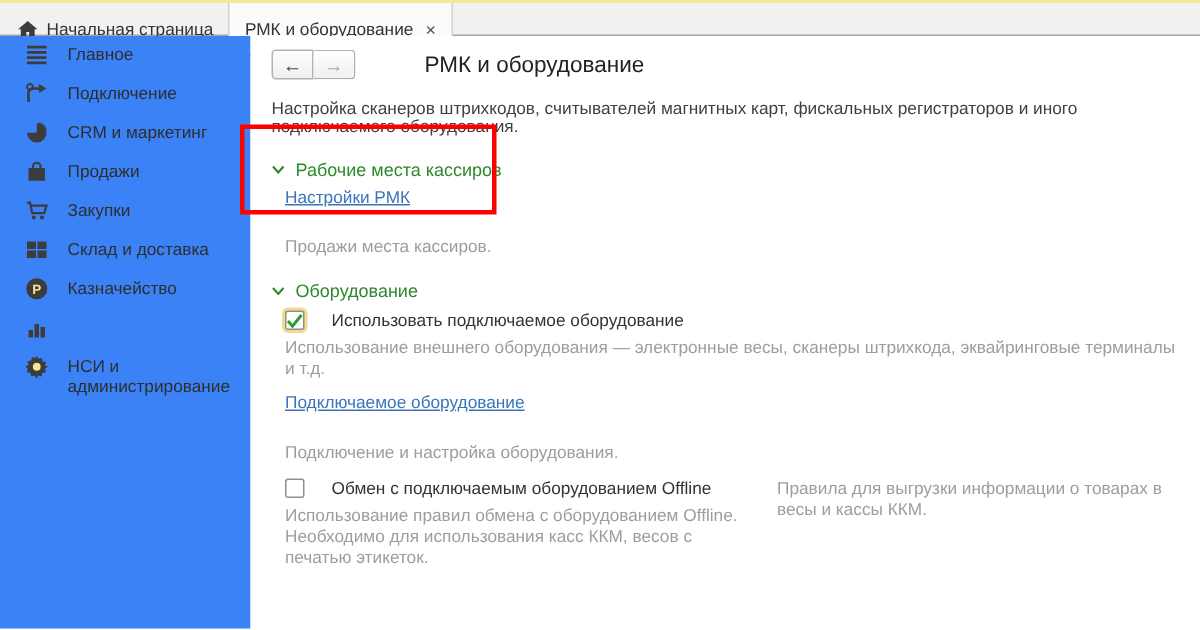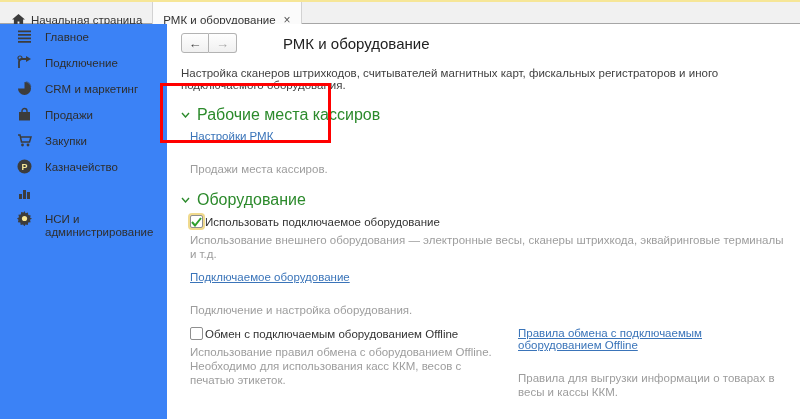--- a/index.html
+++ b/index.html
@@ -37,28 +37,28 @@
   .navbtns { display:flex; }
   .navbtn {
     width:28px; height:20px; border:1px solid #b3b3b3; background:linear-gradient(#fefefe,#f0f0f0);
     display:flex; align-items:center; justify-content:center; font-size:13px; color:#444; cursor:pointer;
   }
   .navbtn.back { border-radius:3px 0 0 3px; }
   .navbtn.fwd { border-radius:0 3px 3px 0; border-left:none; color:#a8a8a8; }
   .pagetitle { font-size:15px; color:#222; margin-left:46px; }
   .subtitle { margin-top:14px; color:#3f3f3f; }
   .section { margin-top:15px; }
-  .sec-head { display:flex; align-items:center; gap:7px; color:#2c8a2c; font-size:16px; cursor:pointer; }
+  .sec-head { display:flex; align-items:center; gap:7px; color:#2c8a2c; font-size:12px; cursor:pointer; }
   .chev { width:9px; height:6px; }
   .sec-body { margin-left:9px; margin-top:6px; }
   .row { display:grid; grid-template-columns:306px 1fr; column-gap:22px; margin-bottom:10px; }
   .row .full { grid-column:1 / -1; }
   a.lnk { color:#3a74b9; text-decoration:underline; cursor:pointer; display:inline-block; margin-bottom:20px; }
   .desc { color:#9d9d9d; line-height:14px; }
-  .cbrow { display:flex; align-items:center; gap:2px; margin-bottom:5px; }
+  .cbrow { display:flex; align-items:center; gap:18px; margin-bottom:5px; }
   .cb {
     width:13px; height:13px; background:#fff; border:1px solid #8f8f8f; border-radius:2px;
     display:flex; align-items:center; justify-content:center; cursor:pointer; flex-shrink:0;
   }
   .cb.focus-ring { box-shadow:0 0 0 2px #f0da8e; }
   .cb .mark { display:none; width:11px; height:10px; }
   .cb.on .mark { display:block; }
   .cblabel { color:#333; }
   
   .hl-rect {
@@ -115,20 +115,26 @@
         </svg>
       <span class="lbl">Продажи</span>
     </div>
     <div class="sb-item">
       <svg class="ico" viewBox="0 0 15 15">
           <path d="M1 2h2l1.5 7h8L14 4H4" fill="none" stroke="#3c3c3c" stroke-width="1.5"></path>
           <circle cx="5.5" cy="12" r="1.4" fill="#3c3c3c"></circle>
           <circle cx="11" cy="12" r="1.4" fill="#3c3c3c"></circle>
         </svg>
       <span class="lbl">Закупки</span>
+    </div>
+    <div class="sb-item">
+      <svg class="ico" viewBox="0 0 15 15">
+          <path d="M1 2h6v5H1zM8 2h6v5H8zM1 8h6v5H1zM8 8h6v5H8z" fill="#3c3c3c"></path>
+        </svg>
+      <span class="lbl">Склад и доставка</span>
     </div>
     <div class="sb-item">
       <svg class="ico" viewBox="0 0 15 15">
           <circle cx="7.5" cy="7.5" r="7" fill="#3c3c3c"></circle>
           <text x="7.5" y="11" font-size="9" font-family="sans-serif" font-weight="bold" fill="#f6e697" text-anchor="middle">Р</text>
         </svg>
       <span class="lbl">Казначейство</span>
     </div>
     <div class="sb-item">
       <svg class="ico" viewBox="0 0 15 15">
@@ -204,21 +210,20 @@
           <div>
             <div class="cbrow">
               <span class="cb">
                 
               </span>
               <span class="cblabel">Обмен с подключаемым оборудованием Offline</span>
             </div>
             <div class="desc">Использование правил обмена с оборудованием Offline. Необходимо для использования касс ККМ, весов с печатью этикеток.</div>
           </div>
           <div>
-            <a class="lnk">Правила обмена с подключаемым оборудованием Offline</a>
             <div class="desc" style="max-width:320px">Правила для выгрузки информации о товарах в весы и кассы ККМ.</div>
           </div>
         </div>
       </div>
     </div>
   </div>
 </div>
 
 <div class="hl-rect"></div>
 

